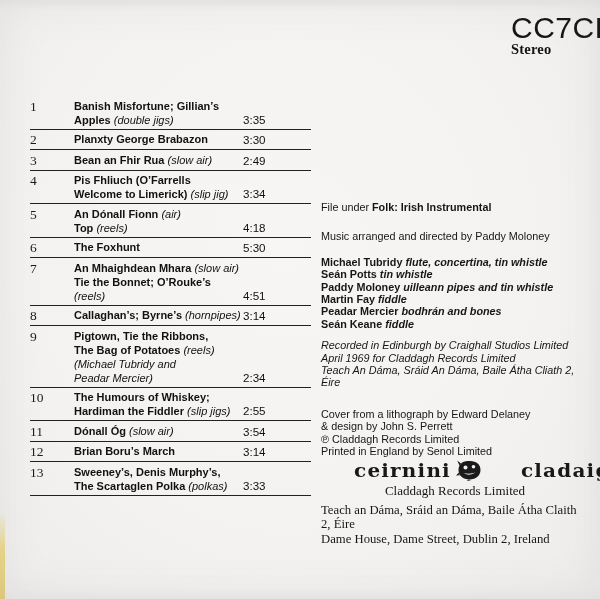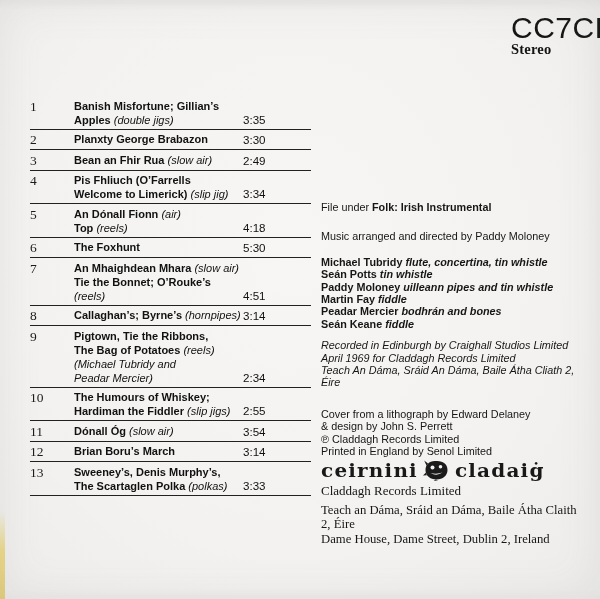--- a/index.html
+++ b/index.html
@@ -35,23 +35,23 @@
   
   .info{position:absolute;left:321px;top:201px;width:268px;font-size:10.8px;line-height:12.4px;color:#161616;}
   .s-b{font-weight:bold;}
   .s-i{font-style:italic;}
   #blk-file{margin-bottom:17px;}
   #blk-arr{margin-bottom:13px;}
   #blk-credits{margin-bottom:9px;font-weight:bold;}
   #blk-rec{margin-bottom:19px;font-style:italic;}
   #blk-prod{margin-bottom:2px;}
   .logo-row{display:flex;align-items:center;height:21px;margin-bottom:3px;}
-  .logo-word{font-family:"DejaVu Serif",serif;font-weight:bold;font-size:20px;letter-spacing:1.2px;line-height:1;color:#181818;transform:scaleY(0.95);}
+  .logo-word{font-family:"DejaVu Serif",serif;font-weight:bold;font-size:20px;letter-spacing:1.2px;line-height:1;color:#181818;transform:scaleY(0.95);margin-left:33px;}
   .logo-mark{margin:0 5px;display:flex;align-items:center;}
-  .company{font-family:"Liberation Serif",serif;font-size:13px;line-height:14px;margin-bottom:5px;color:#161616;}
+  .company{font-family:"Liberation Serif",serif;font-size:13px;line-height:14px;margin-bottom:5px;color:#161616;text-align:center;}
   .address{font-family:"Liberation Serif",serif;font-size:12.7px;line-height:14.8px;color:#161616;}
 </style>
 </head>
 <body>
 
 <div class="page">
   <div class="yellow-strip"></div>
 
   <div class="catalog">
     <div class="cat-no">CC7CD</div>

